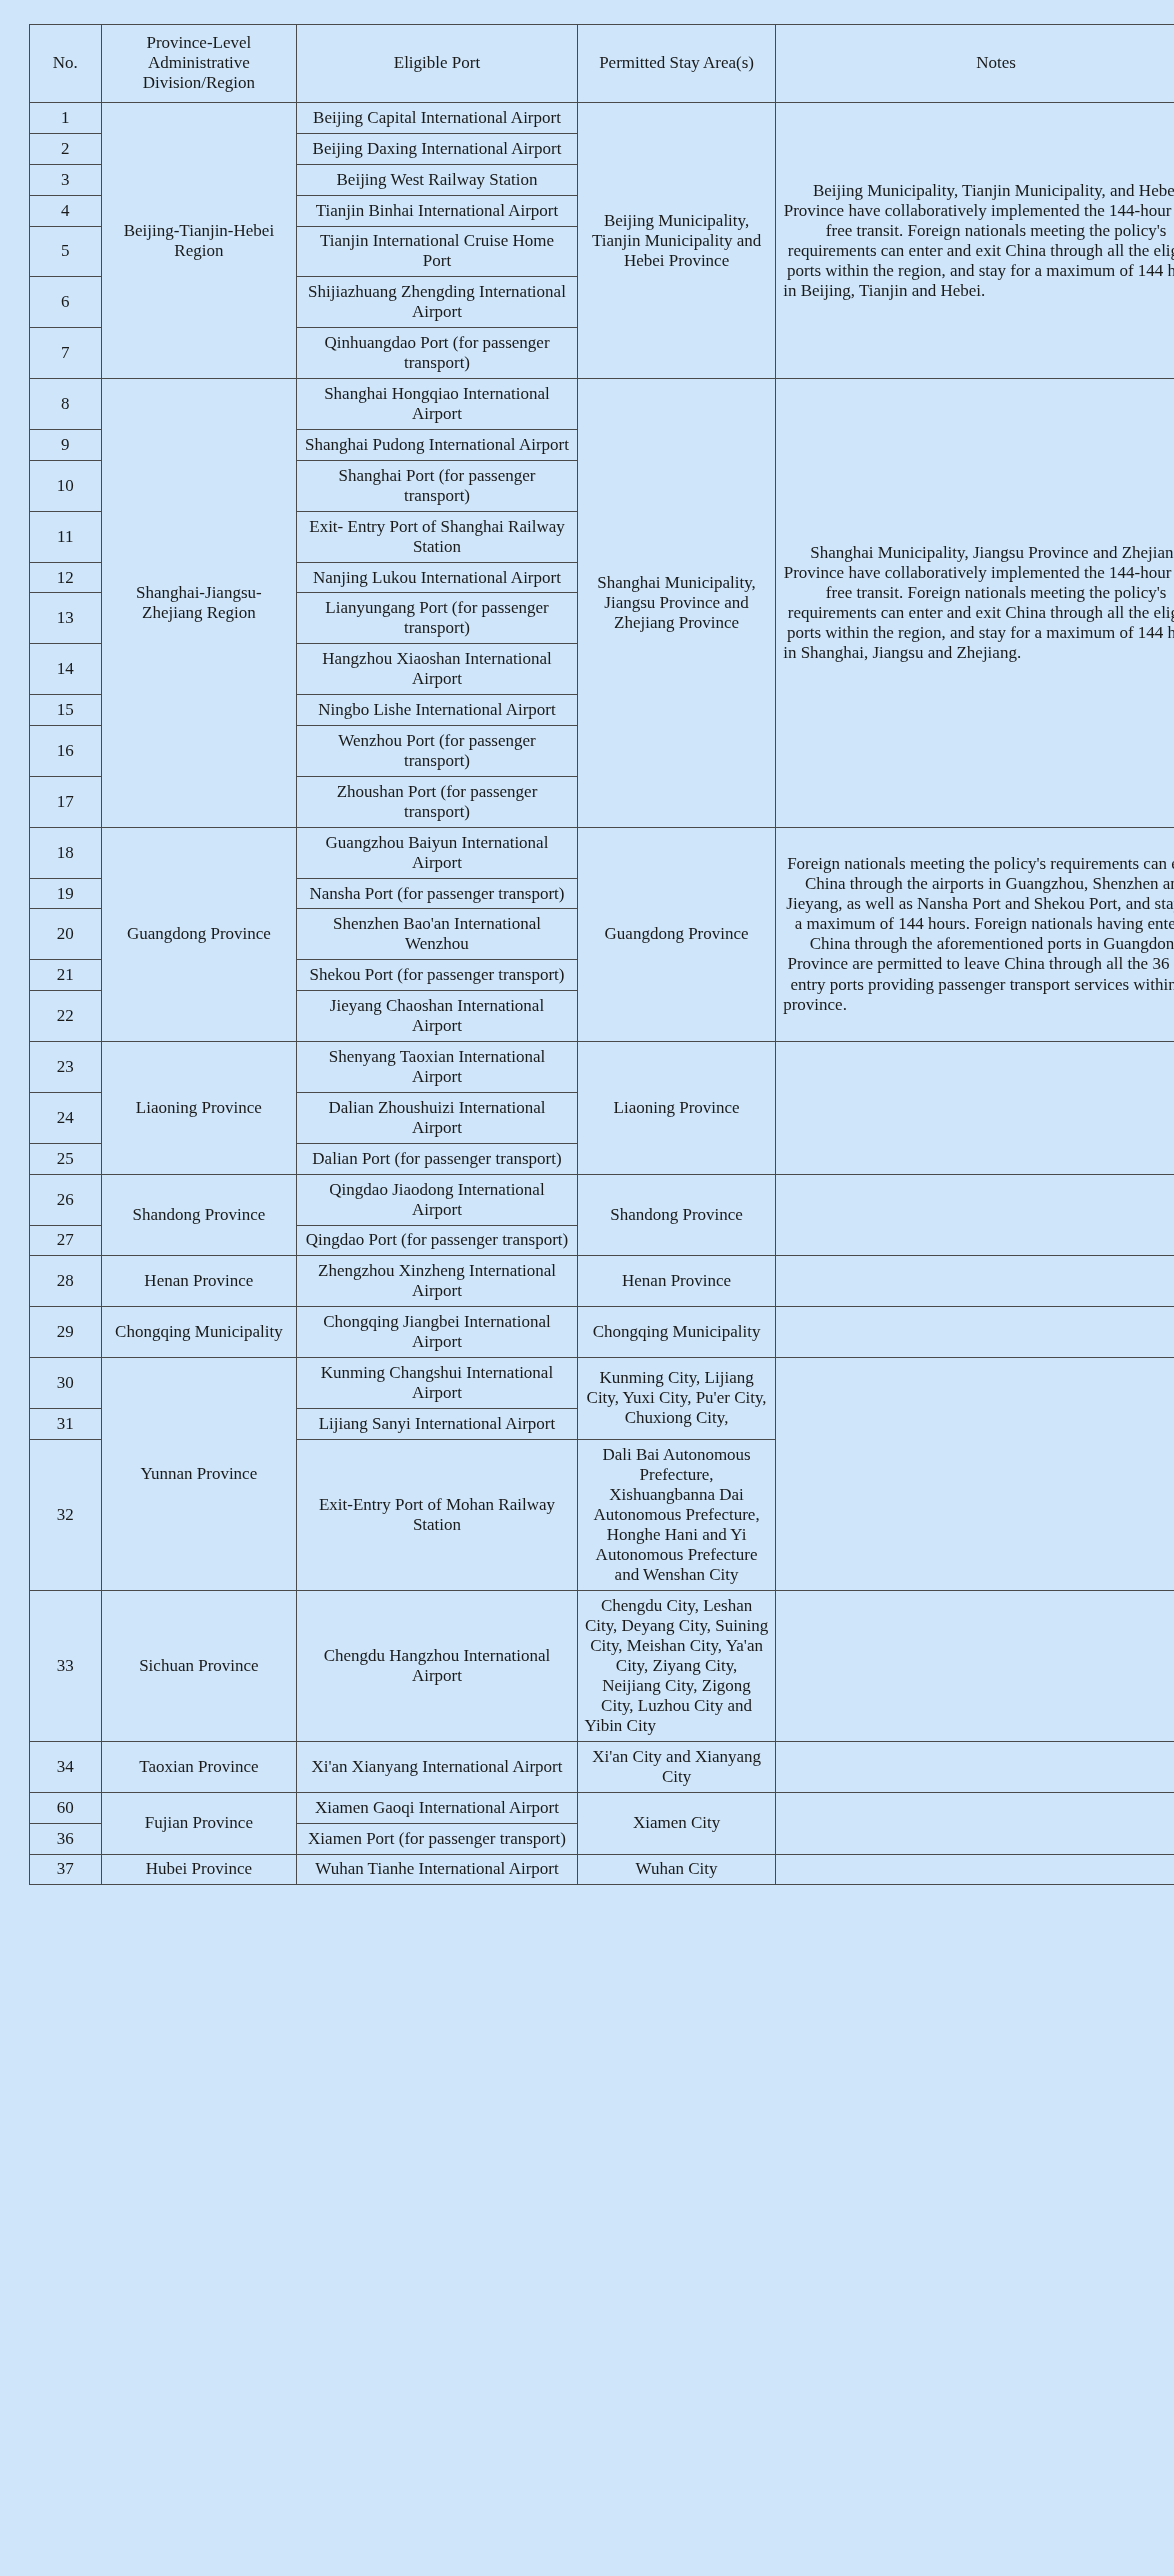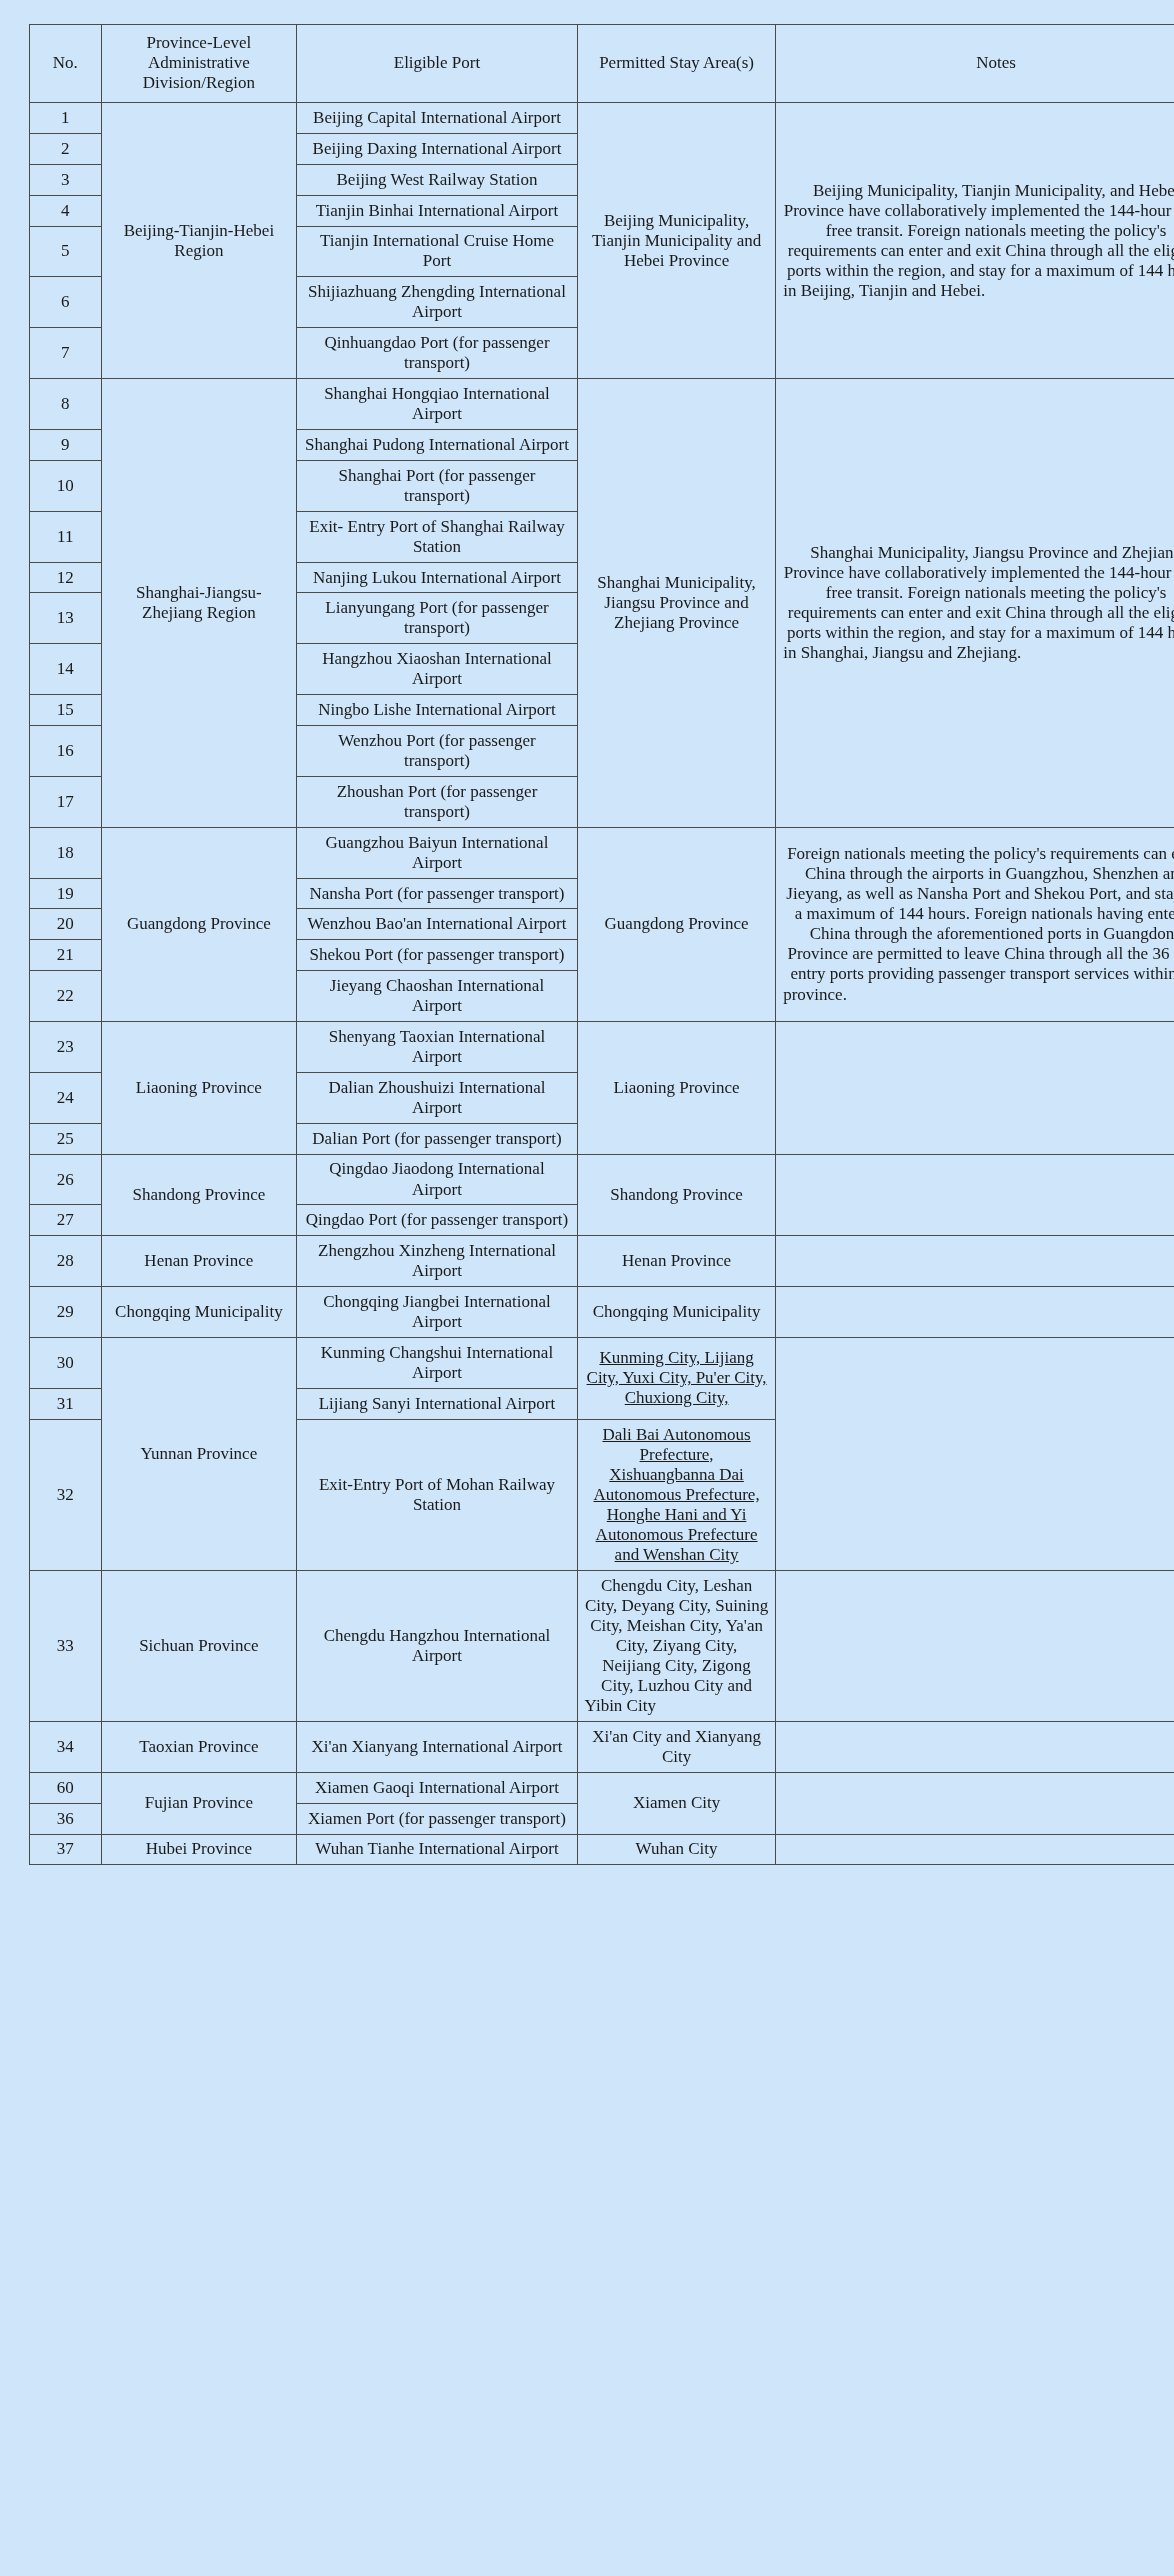--- a/index.html
+++ b/index.html
@@ -60,21 +60,20 @@
     vertical-align: top;
     padding: 6.8px 7.8px;
     line-height: 1.3;
     margin-top: 27px;
   }
   td.stay-left {
     text-align: left;
     vertical-align: top;
     padding: 6.8px 7.8px;
     line-height: 1.3;
-    text-decoration: underline;
   }
   td.region-cell { line-height: 1.2; font-family: Liberation Serif, serif; }
 </style>
 </head>
 <body>
 
 <div id="page">
   <table class="visa-table">
     <thead>
       <tr>
@@ -166,21 +165,21 @@
           <td class="col-port">Guangzhou Baiyun International Airport</td>
           <td class="col-stay" rowspan="5">Guangdong Province</td>
           <td class="col-notes notes-cell" rowspan="5">Foreign nationals meeting the policy's requirements can enter China through the airports in Guangzhou, Shenzhen and Jieyang, as well as Nansha Port and Shekou Port, and stay for a maximum of 144 hours. Foreign nationals having entered China through the aforementioned ports in Guangdong Province are permitted to leave China through all the 36 exit-entry ports providing passenger transport services within the province.</td>
         </tr>
         <tr>
           <td class="col-no">19</td>
           <td class="col-port">Nansha Port (for passenger transport)</td>
         </tr>
         <tr>
           <td class="col-no">20</td>
-          <td class="col-port">Wenzhou Bao'an International Airport</td>
+          <td class="col-port">Shenzhen Bao'an International Wenzhou</td>
         </tr>
         <tr>
           <td class="col-no">21</td>
           <td class="col-port">Shekou Port (for passenger transport)</td>
         </tr>
         <tr>
           <td class="col-no">22</td>
           <td class="col-port">Jieyang Chaoshan International Airport</td>
         </tr>
         <tr>

